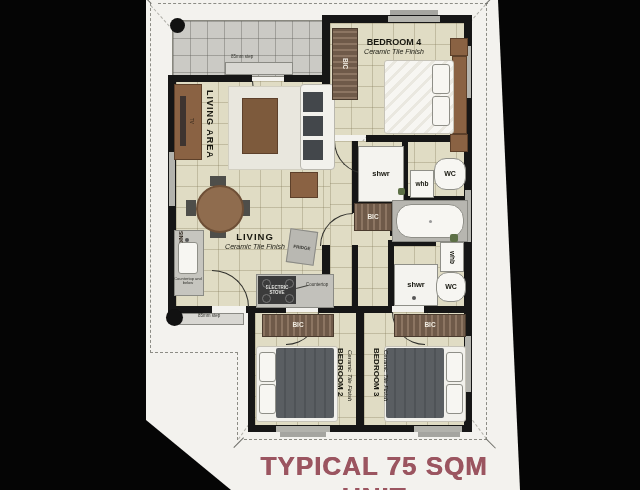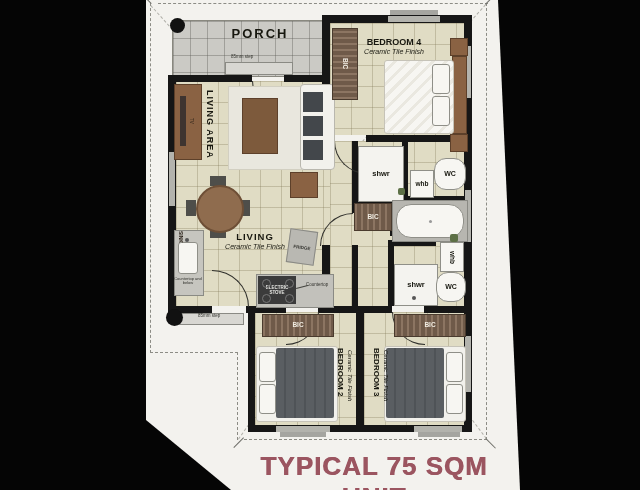--- a/index.html
+++ b/index.html
@@ -66,21 +66,20 @@
     <div class="diag" style="left:238px;top:439px;width:270px;transform:rotate(-55deg);"></div>
     <div class="diag" style="left:486px;top:439px;width:270px;transform:rotate(233deg);"></div>
 
     <div class="porchfloor" style="left:172px;top:20px;width:150px;height:55px;"></div>
     <div class="floor" style="left:176px;top:81px;width:154px;height:225px;"></div>
     <div class="floor" style="left:330px;top:23px;width:134px;height:112px;"></div>
     <div class="floor" style="left:330px;top:141px;width:134px;height:165px;"></div>
     <div class="floor" style="left:255px;top:312px;width:101px;height:113px;"></div>
     <div class="floor" style="left:364px;top:312px;width:100px;height:113px;"></div>
 
-    <div class="lbl b ctr" style="left:200px;top:27px;width:120px;font-size:13px;letter-spacing:2px;">PORCH</div>
     <div class="gray" style="left:225px;top:62px;width:66px;height:11px;background:#d8d7d2;"></div>
     <div class="lbl tiny" style="left:231px;top:55px;">85mm step</div>
     <div class="col" style="left:170px;top:18px;width:15px;height:15px;"></div>
 
     <div class="wall" style="left:322px;top:15px;width:150px;height:8px;"></div>
     <div class="wall" style="left:464px;top:15px;width:8px;height:417px;"></div>
     <div class="wall" style="left:322px;top:15px;width:8px;height:126px;"></div>
     <div class="wall" style="left:168px;top:75px;width:8px;height:237px;"></div>
     <div class="wall" style="left:168px;top:75px;width:84px;height:7px;"></div>
     <div class="wall" style="left:284px;top:75px;width:46px;height:7px;"></div>

